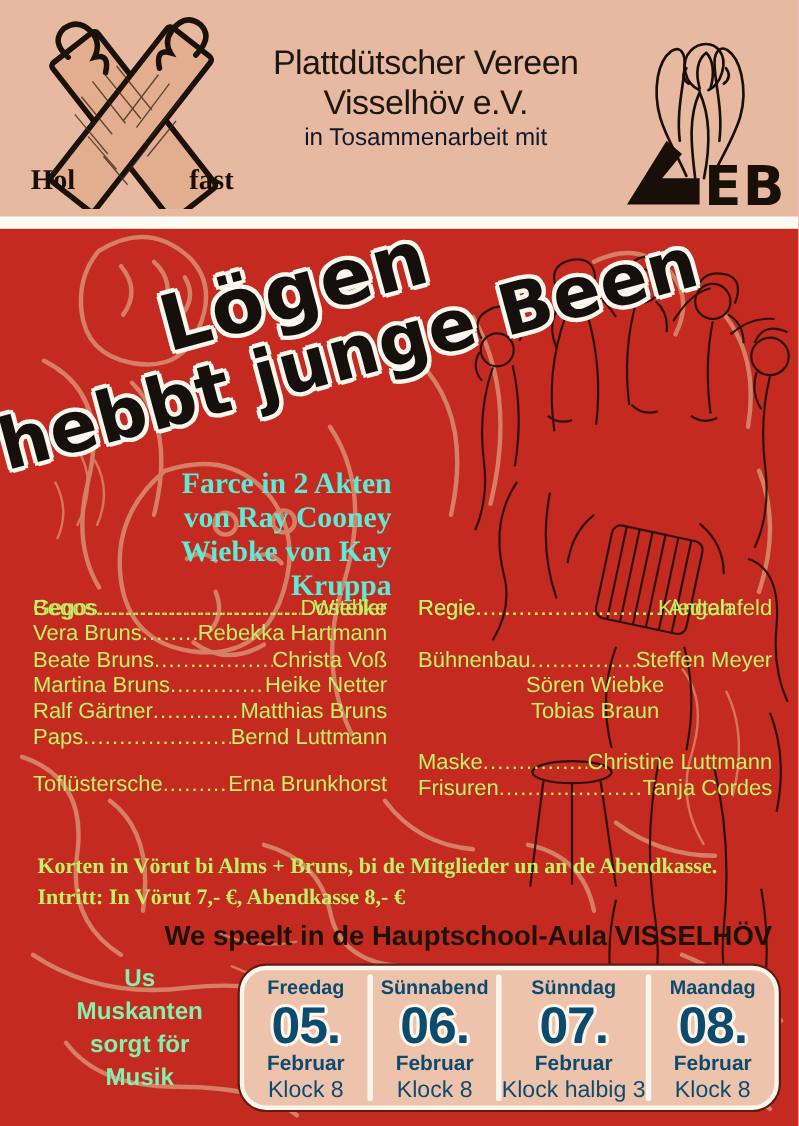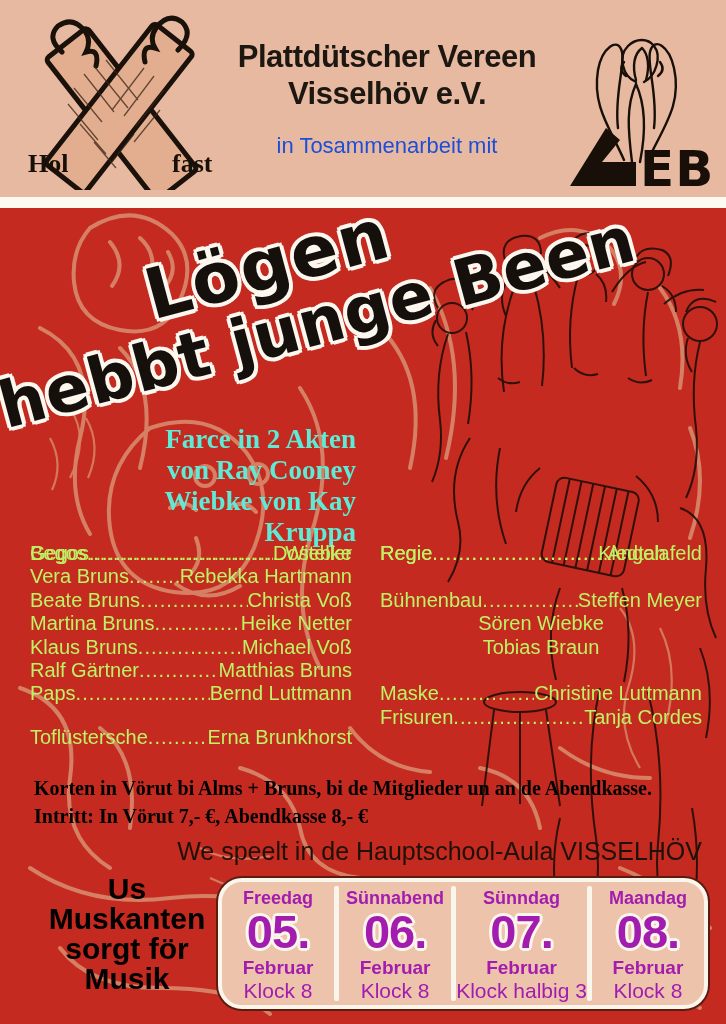--- a/index.html
+++ b/index.html
@@ -7,22 +7,22 @@
     width:726px;height:1024px;
     font-family:"Liberation Sans",sans-serif;
     background:#f7f3e6;
   }
   .poster{position:relative;width:726px;height:1024px;overflow:hidden;background:#fbf8ee;}
 
   
   .header{position:absolute;left:0;top:0;width:726px;height:197px;background:#e8b9a1;}
   .holfast{position:absolute;left:14px;top:14px;}
   .org-block{position:absolute;left:222px;top:38px;width:330px;text-align:center;color:#1d1712;}
-  .org-line{font-size:31px;font-weight:bold;line-height:37px;letter-spacing:-0.5px;}
-  .coop-line{font-size:22px;font-weight:normal;margin-top:21px;color:#1d4ed8;}
+  .org-line{font-size:31px;font-weight:normal;line-height:37px;letter-spacing:-0.5px;}
+  .coop-line{font-size:22px;font-weight:normal;color:#0f172a;}
   .leb{position:absolute;left:552px;top:10px;}
   .white-strip{position:absolute;left:0;top:197px;width:726px;height:11px;background:#fcfaf1;}
 
   
   .main{position:absolute;left:0;top:208px;width:726px;height:816px;background:#c42a20;overflow:hidden;}
   .sketch{position:absolute;left:0;top:0;width:726px;height:816px;}
 
   
   .title{
     position:absolute;left:-18px;top:22px;width:590px;
@@ -54,43 +54,43 @@
   .line-stack .cast-line{position:absolute;left:0;right:0;top:0;}
   .shift-left{padding-right:36px;}
   .right-only{text-align:center;}
   .gap-1{height:23.4px;}
   .gap-s{height:20px;}
 
   
   .tickets{
     position:absolute;left:34px;top:566px;z-index:6;
     font-family:"Liberation Serif",serif;font-weight:bold;
-    font-size:20px;line-height:28px;color:#000000;
+    font-size:20px;line-height:28px;color:#bef264;
   }
 
   
   .venue{
     position:absolute;right:24px;top:629px;z-index:6;
-    font-size:25px;font-weight:normal;color:#1e1107;white-space:nowrap;
+    font-size:25px;font-weight:bold;color:#1e1107;white-space:nowrap;
   }
 
   
   .music{
     position:absolute;left:26px;top:666px;width:202px;z-index:6;
-    text-align:center;font-weight:bold;font-size:30px;line-height:30px;color:#000000;
+    text-align:center;font-weight:bold;font-size:22px;line-height:30px;color:#86efac;
   }
 
   
   .dates{
     position:absolute;left:218px;top:670px;width:482px;height:123px;z-index:6;
     background:#eec3ac;border:4px solid #fbf6ec;border-radius:24px;
     box-shadow:0 0 0 2px #5c1b10;
     display:flex;align-items:stretch;
   }
-  .date-col{flex:1 1 0;text-align:center;padding-top:5px;color:#a21caf;}
+  .date-col{flex:1 1 0;text-align:center;padding-top:5px;color:#0c4a6e;}
   .date-sep{width:5px;background:#fbf6ec;margin:4px 0;border-radius:2px;}
   .d-day{font-size:18px;font-weight:bold;line-height:22px;}
   .d-num{
     font-size:47px;font-weight:bold;line-height:46px;letter-spacing:-1px;
     font-family:Liberation Sans, sans-serif;
     text-shadow:-2px -2px 0 #fbf6ec,2px -2px 0 #fbf6ec,-2px 2px 0 #fbf6ec,2px 2px 0 #fbf6ec,
                 -3px 0 0 #fbf6ec,3px 0 0 #fbf6ec,0 -3px 0 #fbf6ec,0 3px 0 #fbf6ec;
   }
   .d-month{font-size:19px;font-weight:bold;line-height:25px;}
   .d-time{font-size:21px;font-weight:normal;line-height:21px;white-space:nowrap;}
@@ -264,25 +264,20 @@
         <span>Beate Bruns</span>
         <span class="dots"></span>
         <span class="nm">Christa Voß</span>
       </div>
       <div class="cast-line">
         <span>Martina Bruns</span>
         <span class="dots"></span>
         <span class="nm">Heike Netter</span>
       </div>
       <div class="cast-line">
-        <span>Klaus Bruns</span>
-        <span class="dots"></span>
-        <span class="nm">Michael Voß</span>
-      </div>
-      <div class="cast-line">
         <span>Ralf Gärtner</span>
         <span class="dots"></span>
         <span class="nm">Matthias Bruns</span>
       </div>
       <div class="cast-line">
         <span>Paps</span>
         <span class="dots"></span>
         <span class="nm">Bernd Luttmann</span>
       </div>
       <div class="gap-s"></div>

